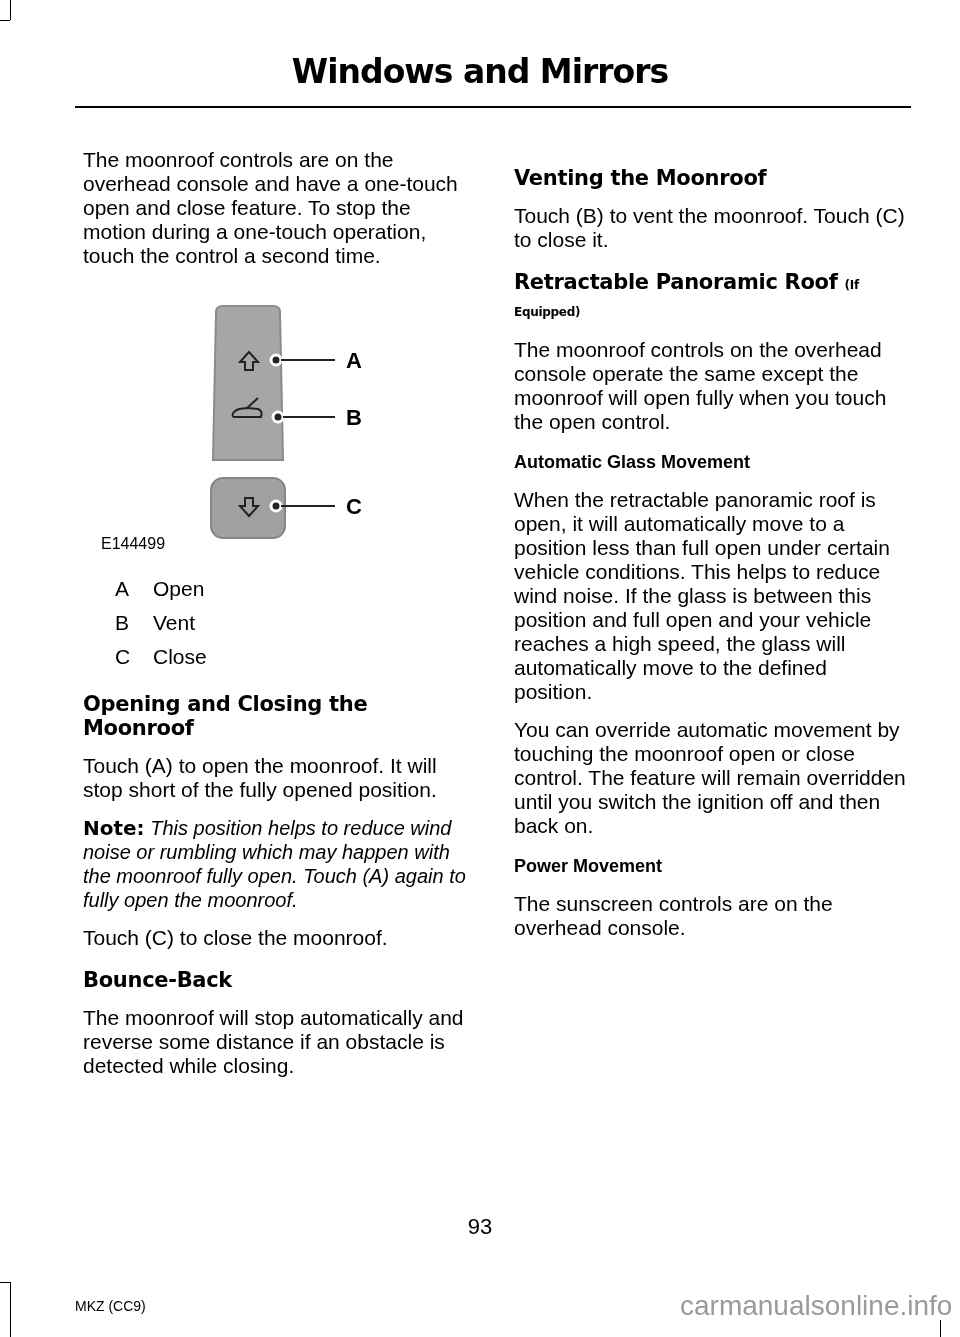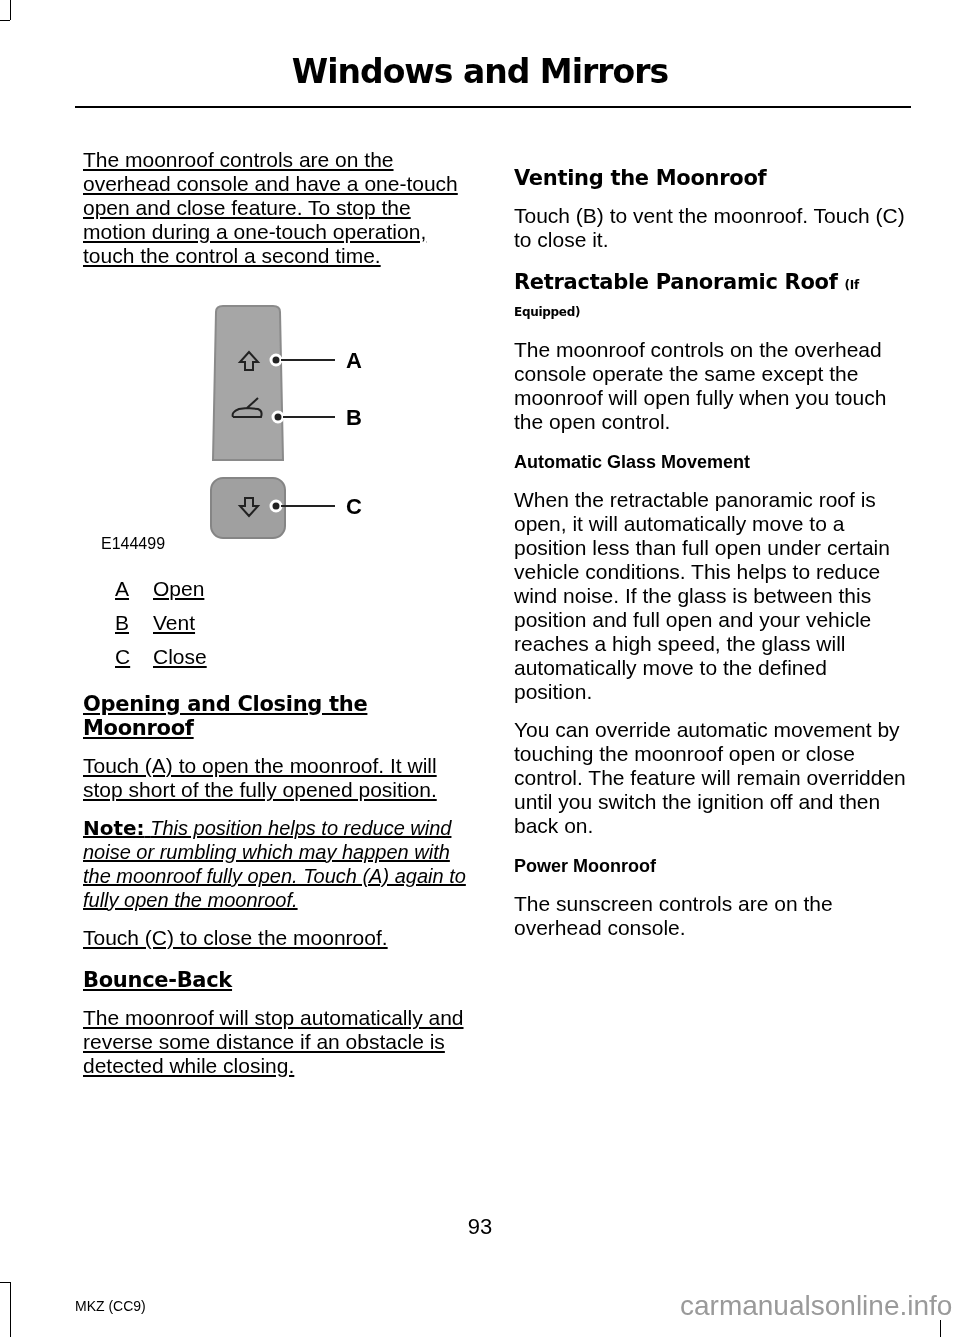--- a/index.html
+++ b/index.html
@@ -4,21 +4,21 @@
 <style>
   html, body { margin: 0; padding: 0; background: #ffffff; }
   body { width: 960px; height: 1337px; position: relative; overflow: hidden;
          font-family: "Liberation Sans", sans-serif; color: #000; }
   .crop { position: absolute; background: #000; }
   .hdr-title { position: absolute; left: 0; width: 960px; top: 52px; text-align: center;
                font-family: "DejaVu Sans", sans-serif; font-weight: bold; font-size: 33px;
                letter-spacing: -1px; }
   .hdr-rule { position: absolute; left: 75px; width: 836px; top: 106px; height: 2px; background: #000; }
   .col { position: absolute; top: 148px; font-size: 21px; line-height: 24px; }
-  .col-left { left: 83px; width: 395px; text-decoration: underline; }
+  .col-left { left: 83px; width: 395px; }
   .col-right { left: 514px; width: 395px; }
   p { margin: 0 0 14px 0; }
   h2 { font-family: "DejaVu Sans", sans-serif; font-weight: bold; font-size: 21px;
        line-height: 24px; margin: 18px 0 14px 0; letter-spacing: -0.3px; }
   h3 { font-family: Liberation Sans, sans-serif; font-weight: bold; font-size: 18px;
        line-height: 24px; margin: 16px 0 14px 0; }
   .small { font-size: 12px; }
   .note-label { font-weight: bold; font-family: "DejaVu Sans", sans-serif; }
   .note-text { font-style: italic; }
   .figure { position: relative; height: 290px; }
@@ -101,19 +101,19 @@
   <h2>Venting the Moonroof</h2>
   <p>Touch (B) to vent the moonroof. Touch (C) to close it.</p>
   <h2>
     <span>Retractable Panoramic Roof</span>
     <span class="small">(If Equipped)</span>
   </h2>
   <p>The moonroof controls on the overhead console operate the same except the moonroof will open fully when you touch the open control.</p>
   <h3>Automatic Glass Movement</h3>
   <p>When the retractable panoramic roof is open, it will automatically move to a position less than full open under certain vehicle conditions. This helps to reduce wind noise. If the glass is between this position and full open and your vehicle reaches a high speed, the glass will automatically move to the defined position.</p>
   <p>You can override automatic movement by touching the moonroof open or close control. The feature will remain overridden until you switch the ignition off and then back on.</p>
-  <h3>Power Moonroof</h3>
+  <h3>Power Movement</h3>
   <p>The sunscreen controls are on the overhead console.</p>
 </div>
 
 <div class="page-num">93</div>
 <div class="footer-model">MKZ (CC9)</div>
 <div class="watermark">carmanualsonline.info</div>
 
 </body></html>

